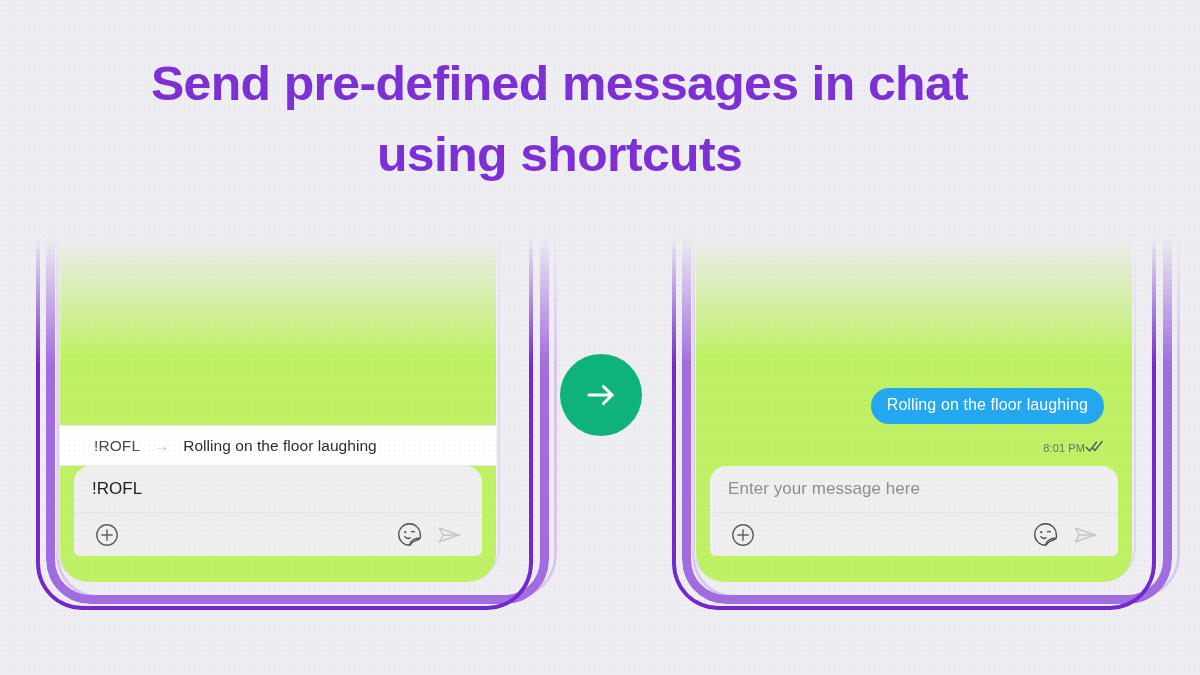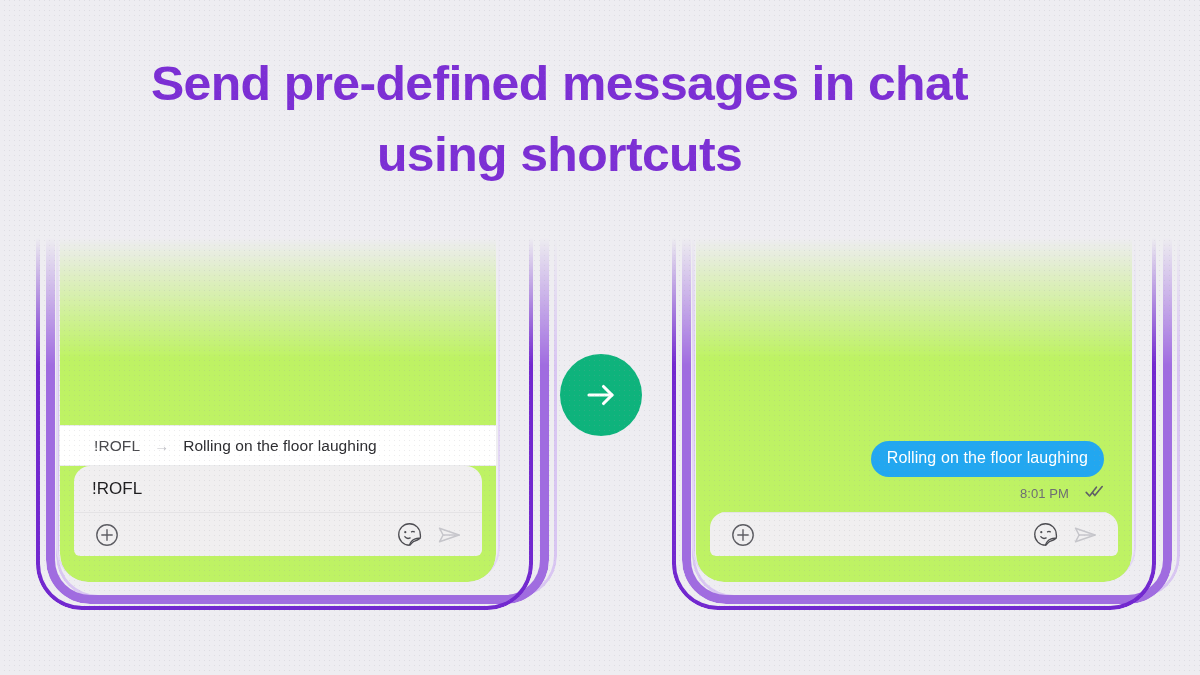--- a/index.html
+++ b/index.html
@@ -162,26 +162,26 @@
   .bubble {
     background: #22a7f0;
     color: #fff;
     font-size: 16px;
     letter-spacing: .1px;
     padding: 8px 16px 10px;
     border-radius: 19px;
     max-width: 330px;
   }
   .bubble-meta {
-    margin-top: 8px;
+    margin-top: 16px;
     margin-bottom: 11px;
     display: flex;
     align-items: center;
-    gap: 16px;
-    font-size: 13px;
+    gap: 0;
+    font-size: 11px;
     color: #6e6e73;
     letter-spacing: .1px;
   }
   .ticks { display: block; }
 
   
   .composer {
     margin: 0 14px 26px;
     background: #f0eff0;
     border-radius: 16px 16px 6px 6px;
@@ -306,20 +306,21 @@
             <svg width="19" height="13" viewBox="0 0 19 13" fill="none" stroke="#5f5f66" stroke-width="1.6">
               <path d="M1.2 7.4 4.6 11 11.4 2.2" stroke-linecap="round" stroke-linejoin="round"></path>
               <path d="M7.6 7.8 9.8 10.6 17.2 1.6" stroke-linecap="round" stroke-linejoin="round"></path>
             </svg>
           </span>
         </div>
       </div>
     </div>
 
     <div class="composer">
+      <div class="composer-text placeholder">Enter your message here</div>
       <div class="composer-actions">
         <div class="icon-btn">
           <svg width="24" height="24" viewBox="0 0 24 24" fill="none" stroke="#5d5d63" stroke-width="1.4">
             <circle cx="12" cy="12" r="10.2"></circle>
             <path d="M12 6.8v10.4M6.8 12h10.4" stroke-linecap="round"></path>
           </svg>
         </div>
         <div class="spacer"></div>
         <div class="icon-btn">
           <svg width="25" height="25" viewBox="0 0 26 26" fill="none" stroke="#4d4d52" stroke-width="1.4">

